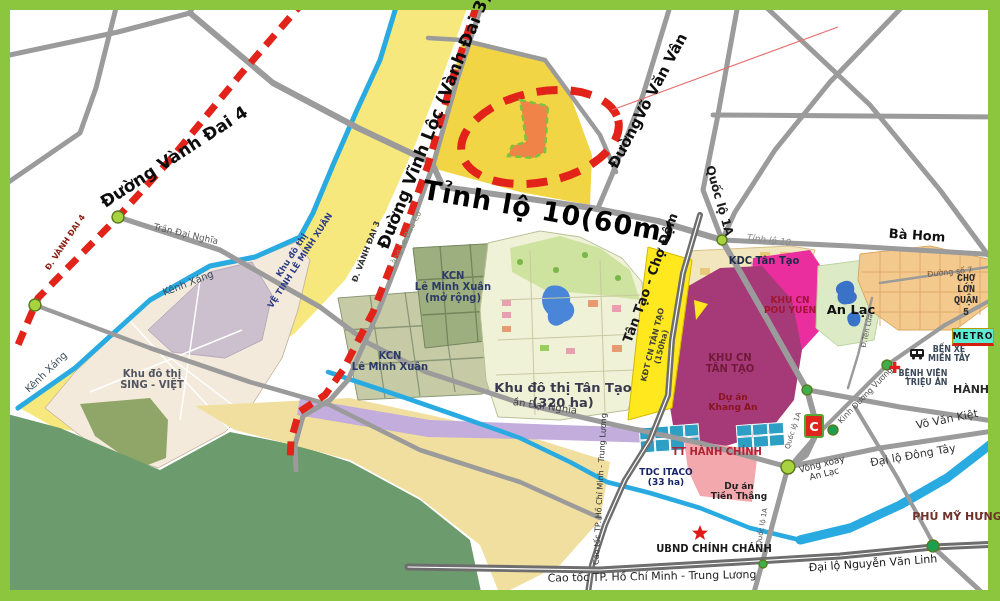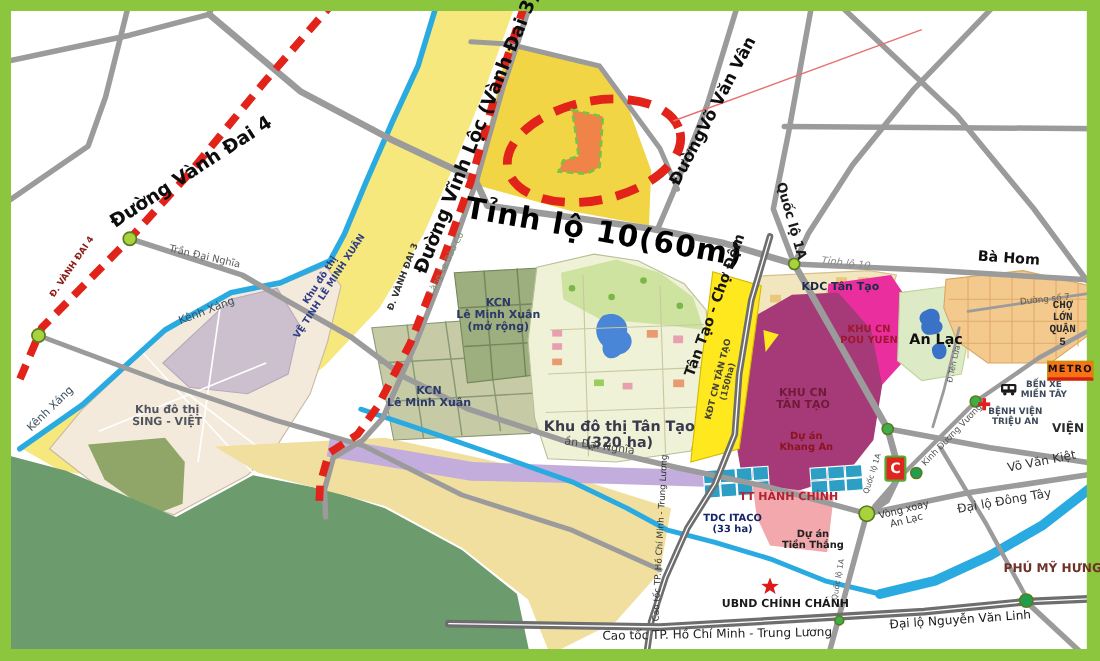--- a/index.html
+++ b/index.html
@@ -3,21 +3,21 @@
 <meta charset="utf-8">
 <style>
   html,body{margin:0;padding:0;background:#ddd;}
   #stage{position:relative;width:1000px;height:601px;background:#fff;overflow:hidden;
          font-family:"DejaVu Sans","Liberation Sans",sans-serif;}
   #basemap{position:absolute;left:0;top:0;}
   .lbl{position:absolute;white-space:pre-line;text-align:center;line-height:1.12;
        transform-origin:center;color:#222;pointer-events:none;}
   .badge{position:absolute;display:flex;align-items:center;justify-content:center;
          font-weight:bold;}
-  #metro-badge{left:952px;top:328px;width:40px;height:14px;background:#f97316;
+  #metro-badge{left:952px;top:328px;width:40px;height:14px;background:#5eead4;
         color:#111;font-size:9px;letter-spacing:1px;border:1px solid #b89a00;
         border-bottom:3px solid #D02010;}
   #bigc-badge{left:804px;top:414px;width:16px;height:20px;background:#E0251E;
         border:2px solid #57A832;border-radius:3px;color:#fff;font-size:13px;}
   .u{}
 </style>
 </head>
 <body>
 
 <div id="stage">
@@ -257,23 +257,23 @@
 (150ha)</div>
 <div class="lbl" style="left:764px;top:261px;transform:translate(-50%,-50%);font-size:10px;font-weight:700;color:#1c2b4a;white-space:nowrap;">KDC Tân Tạo</div>
 <div class="lbl" style="left:790px;top:305px;transform:translate(-50%,-50%);font-size:9px;font-weight:700;color:#a01530;">KHU CN
 POU YUEN</div>
 <div class="lbl" style="left:851px;top:310px;transform:translate(-50%,-50%);font-size:13px;font-weight:700;color:#101010;white-space:nowrap;">An Lạc</div>
 <div class="lbl" style="left:950px;top:273px;transform:translate(-50%,-50%) rotate(-6deg);font-size:8px;color:#7a5c3a;white-space:nowrap;">Đường số 7</div>
 <div class="lbl" style="left:966px;top:295px;transform:translate(-50%,-50%);font-size:10px;font-weight:700;color:#2a2a2a;font-family:Liberation Mono, monospace;">CHỢ LỚN
 QUẬN 5</div>
 <div class="lbl" style="left:949px;top:355px;transform:translate(-50%,-50%);font-size:8px;font-weight:700;color:#3c4a5a;">BẾN XE
 MIỀN TÂY</div>
-<div class="lbl" style="left:923px;top:379px;transform:translate(-50%,-50%);font-size:8px;font-weight:700;color:#3c4a5a;">BỆNH VIỆN
+<div class="lbl" style="left:923px;top:379px;transform:translate(-50%,-50%);font-size:8px;font-weight:700;color:#3c4a5a;text-align:right;">BỆNH VIỆN
 TRIỆU AN</div>
-<div class="lbl" style="left:971px;top:390px;transform:translate(-50%,-50%);font-size:11px;font-weight:700;color:#2a2a2a;white-space:nowrap;">VIỆN</div>
+<div class="lbl" style="left:971px;top:390px;transform:translate(-50%,-50%);font-size:11px;font-weight:700;color:#2a2a2a;white-space:nowrap;">HÀNH</div>
 <div class="lbl" style="left:730px;top:363px;transform:translate(-50%,-50%);font-size:10px;font-weight:700;color:#701a38;">KHU CN
 TÂN TẠO</div>
 <div class="lbl u" style="left:733px;top:402px;transform:translate(-50%,-50%);font-size:9px;font-weight:700;color:#8a1420;">Dự án
 Khang An</div>
 <div class="lbl" style="left:666px;top:457px;transform:translate(-50%,-50%);font-size:9px;font-weight:700;color:#16246a;margin-top:20px;">TDC ITACO
 (33 ha)</div>
 <div class="lbl" style="left:717px;top:452px;transform:translate(-50%,-50%);font-size:10px;font-weight:700;color:#b02436;white-space:nowrap;">TT HÀNH CHÍNH</div>
 <div class="lbl u" style="left:739px;top:491px;transform:translate(-50%,-50%);font-size:9px;font-weight:700;color:#222;">Dự án
 Tiền Thắng</div>
 <div class="lbl" style="left:714px;top:549px;transform:translate(-50%,-50%);font-size:10px;font-weight:700;color:#1a1a1a;white-space:nowrap;">UBND CHÍNH CHÁNH</div>

